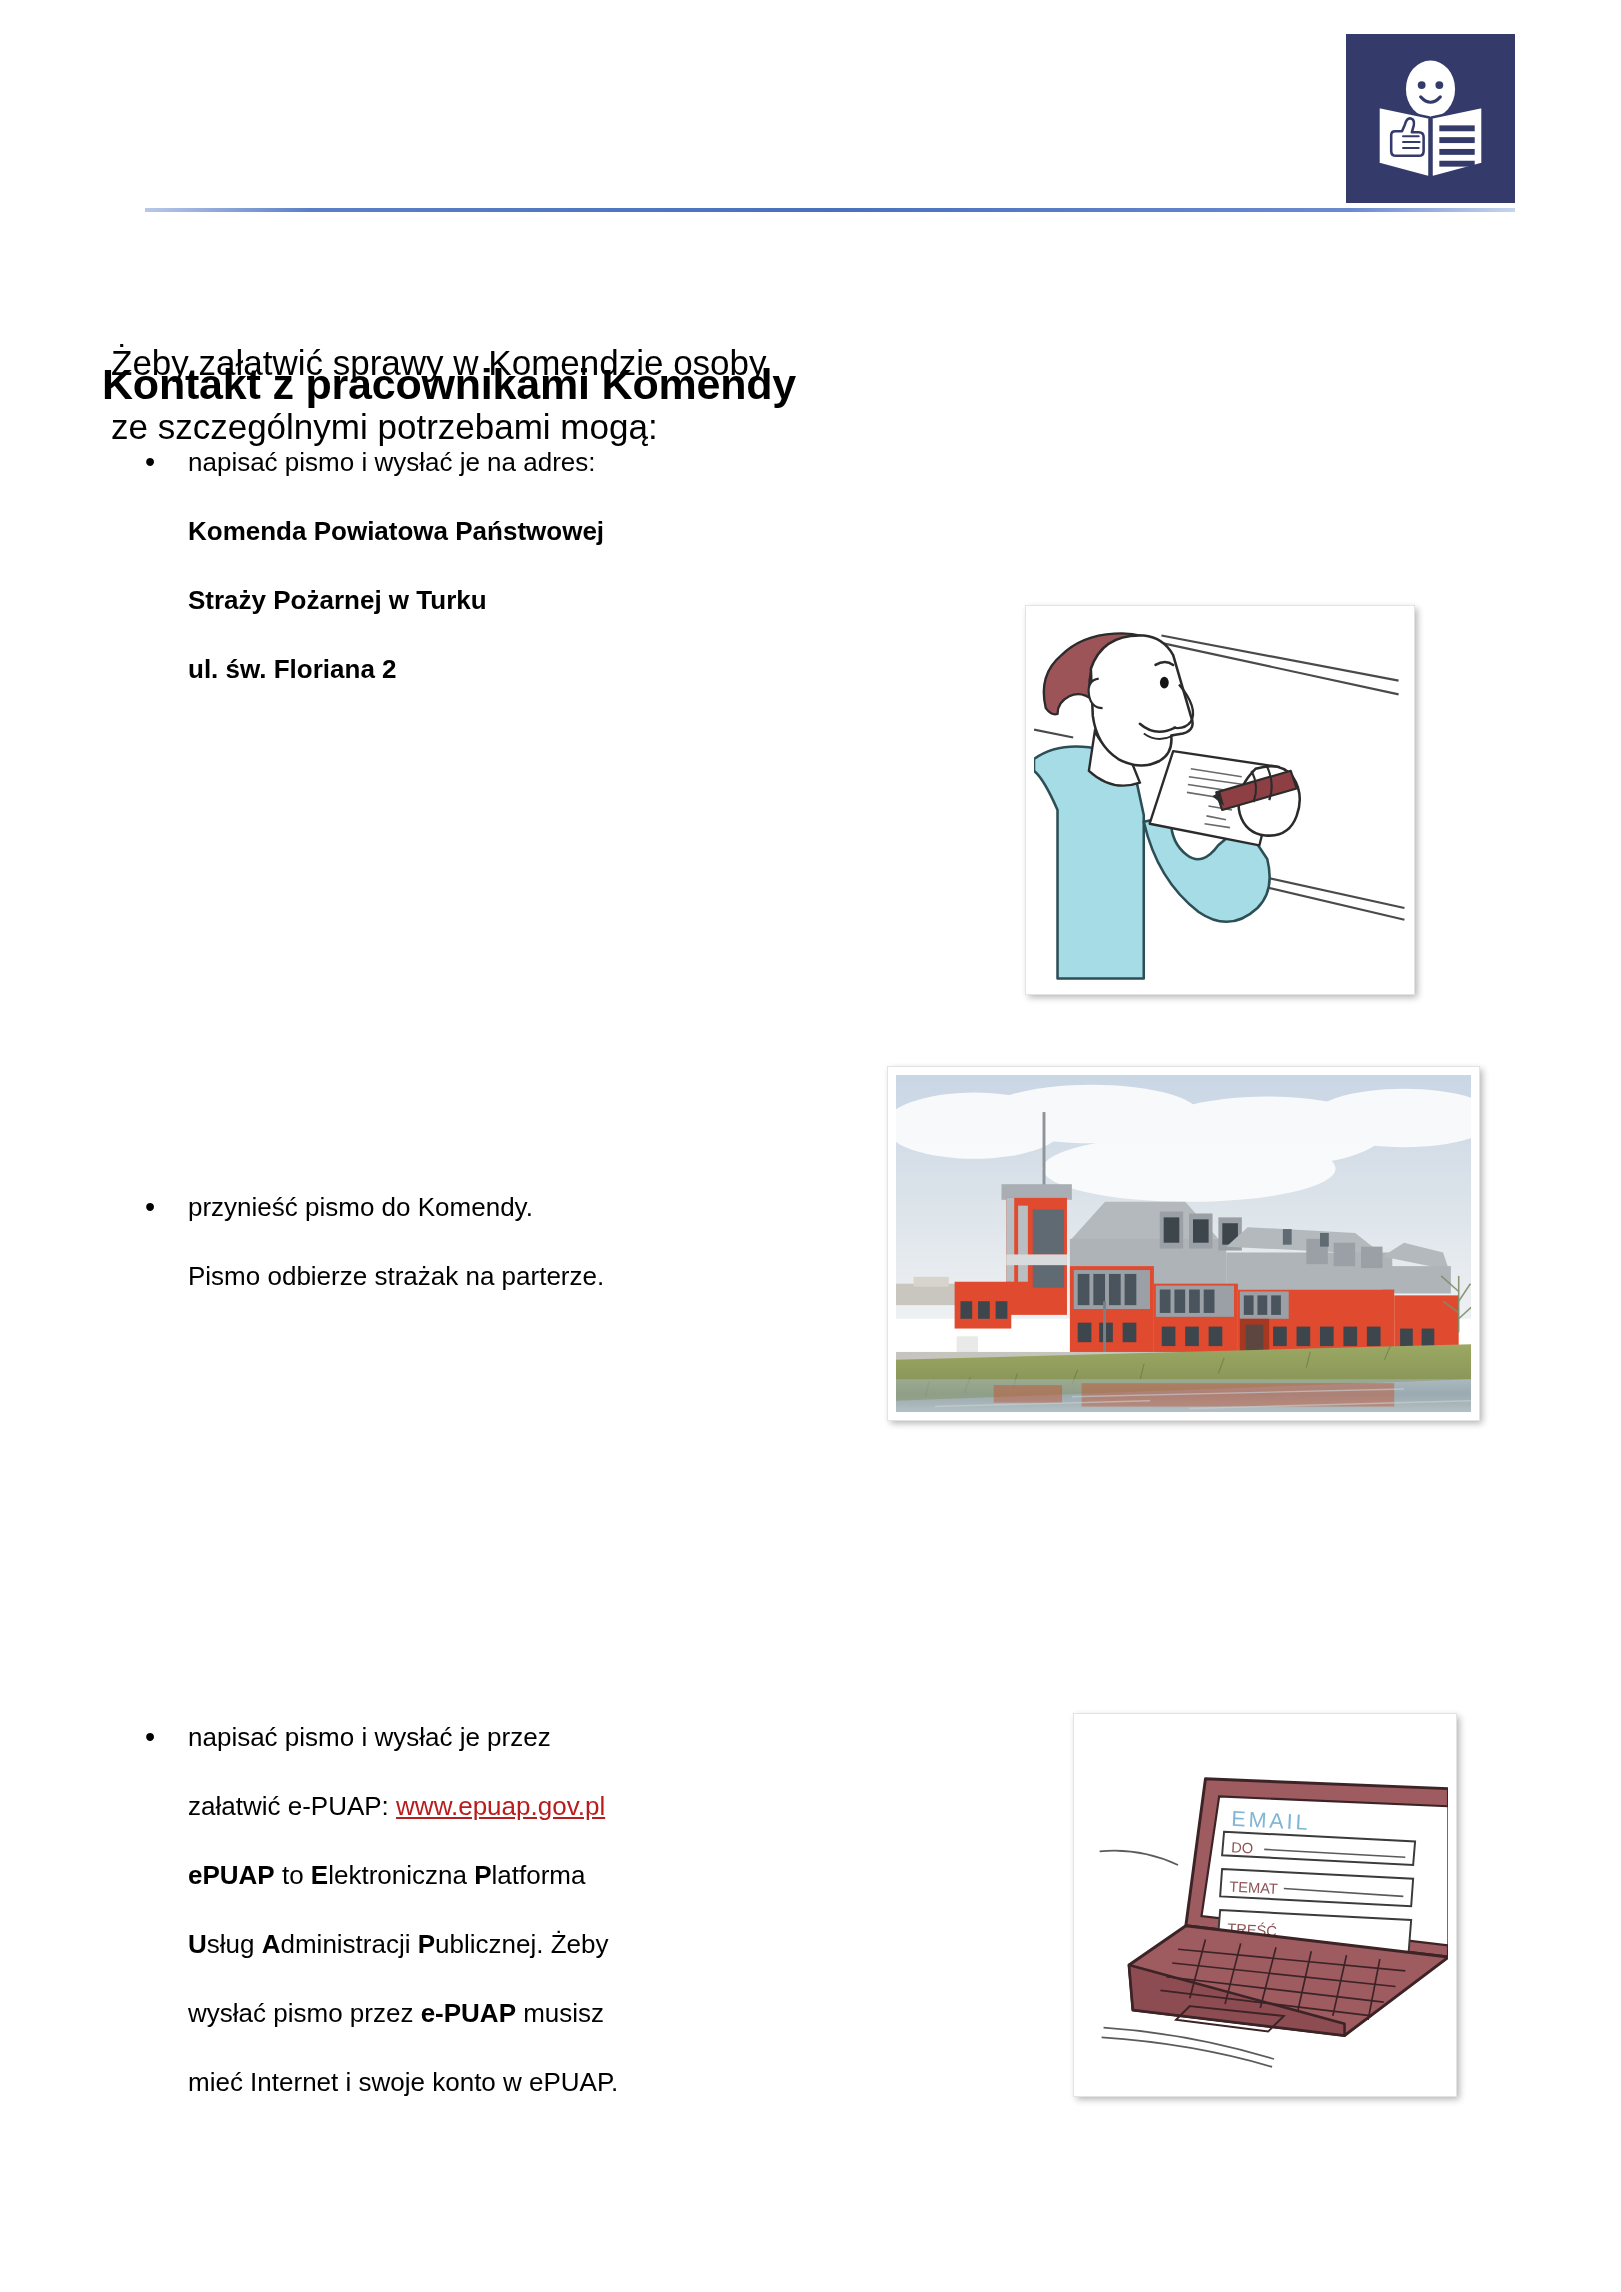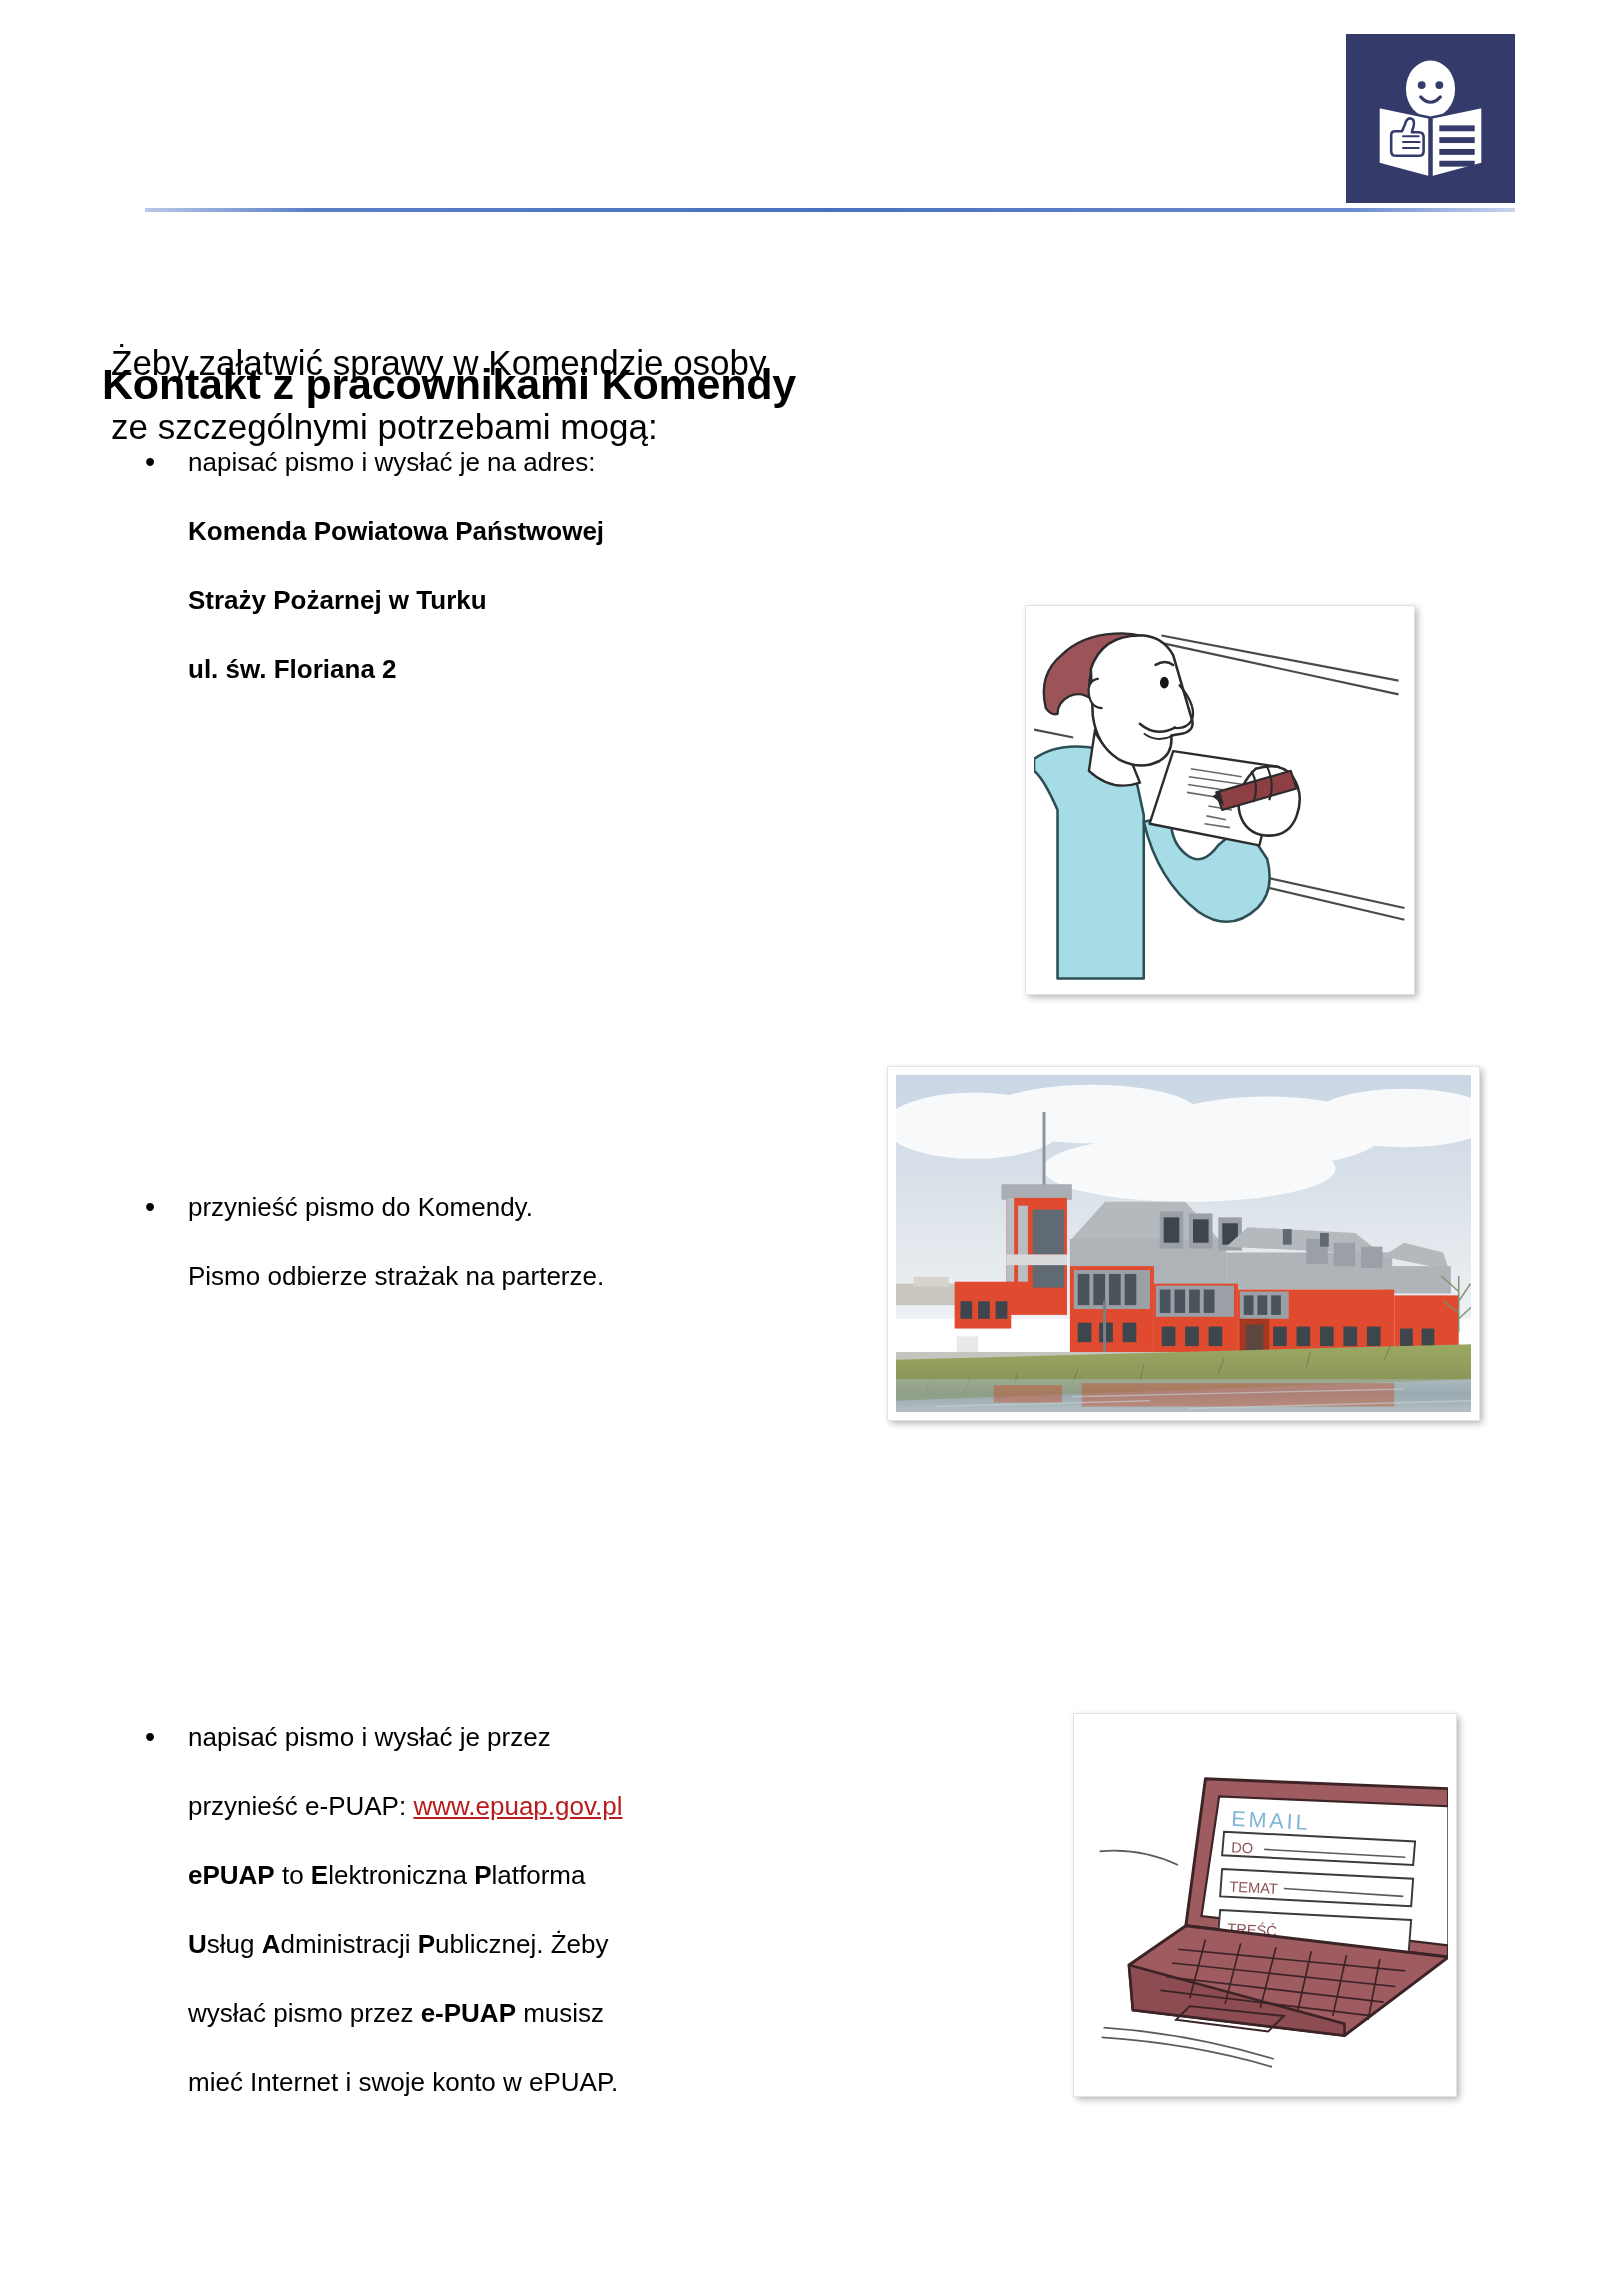--- a/index.html
+++ b/index.html
@@ -170,21 +170,21 @@
 
 <div class="bullet-block" id="bullets-2">
   <div class="bullet-line with-dot">przynieść pismo do Komendy.</div>
   <div class="bullet-line">Pismo odbierze strażak na parterze.</div>
 </div>
 
 <div class="bullet-block" id="bullets-3">
 
   <div class="bullet-line with-dot">napisać pismo i wysłać je przez</div>
 
-  <div class="bullet-line"><span>przynieść e-PUAP: </span><a class="link" href="#">www.epuap.gov.pl</a></div>
+  <div class="bullet-line"><span>załatwić e-PUAP: </span><a class="link" href="#">www.epuap.gov.pl</a></div>
 
   <div class="bullet-line"><span class="bold">ePUAP</span><span> to </span><span class="bold">E</span><span>lektroniczna </span><span class="bold">P</span><span>latforma</span></div>
 
   <div class="bullet-line"><span class="bold">U</span><span>sług </span><span class="bold">A</span><span>dministracji </span><span class="bold">P</span><span>ublicznej. Żeby</span></div>
 
   <div class="bullet-line"><span>wysłać pismo przez </span><span class="bold">e-PUAP</span><span> musisz</span></div>
 
   <div class="bullet-line">mieć Internet i swoje konto w ePUAP.</div>
 </div>
 

